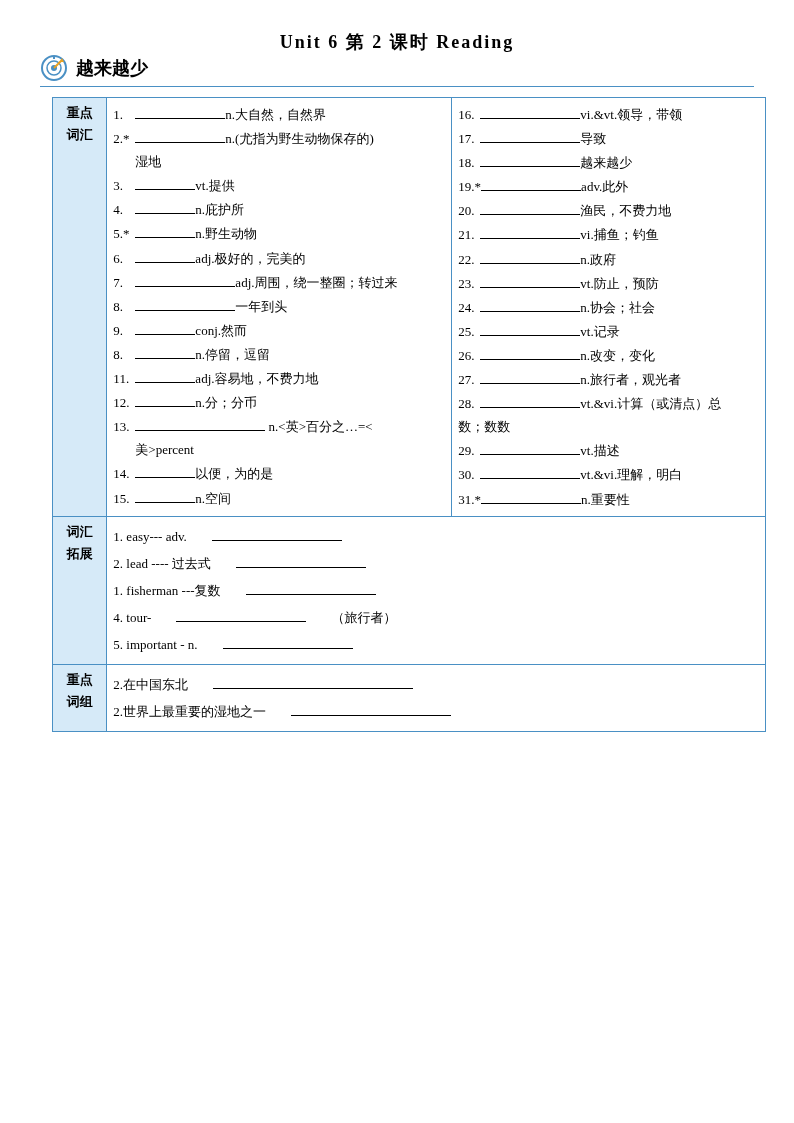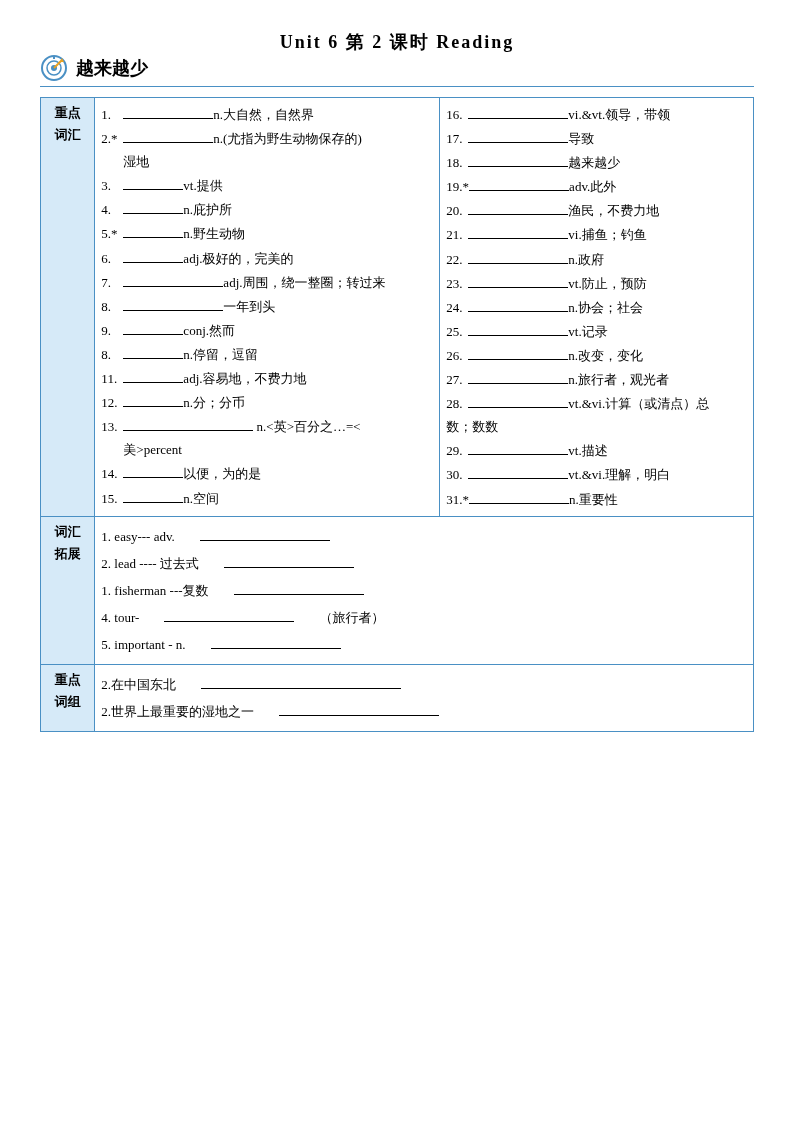--- a/index.html
+++ b/index.html
@@ -34,20 +34,21 @@
     .section-title {
       font-size: 18px;
       font-weight: bold;
       color: #000;
     }
     .main-table {
       width: 100%;
       border-collapse: collapse;
       border: 1.5px solid #4a90c4;
       margin-top: 10px;
+      margin-left: 12px;
     }
     .main-table td {
       border: 1px solid #4a90c4;
       padding: 4px 6px;
       vertical-align: top;
       line-height: 1.7;
     }
     .label-cell {
       background: #d6eaf8;
       font-weight: bold;

